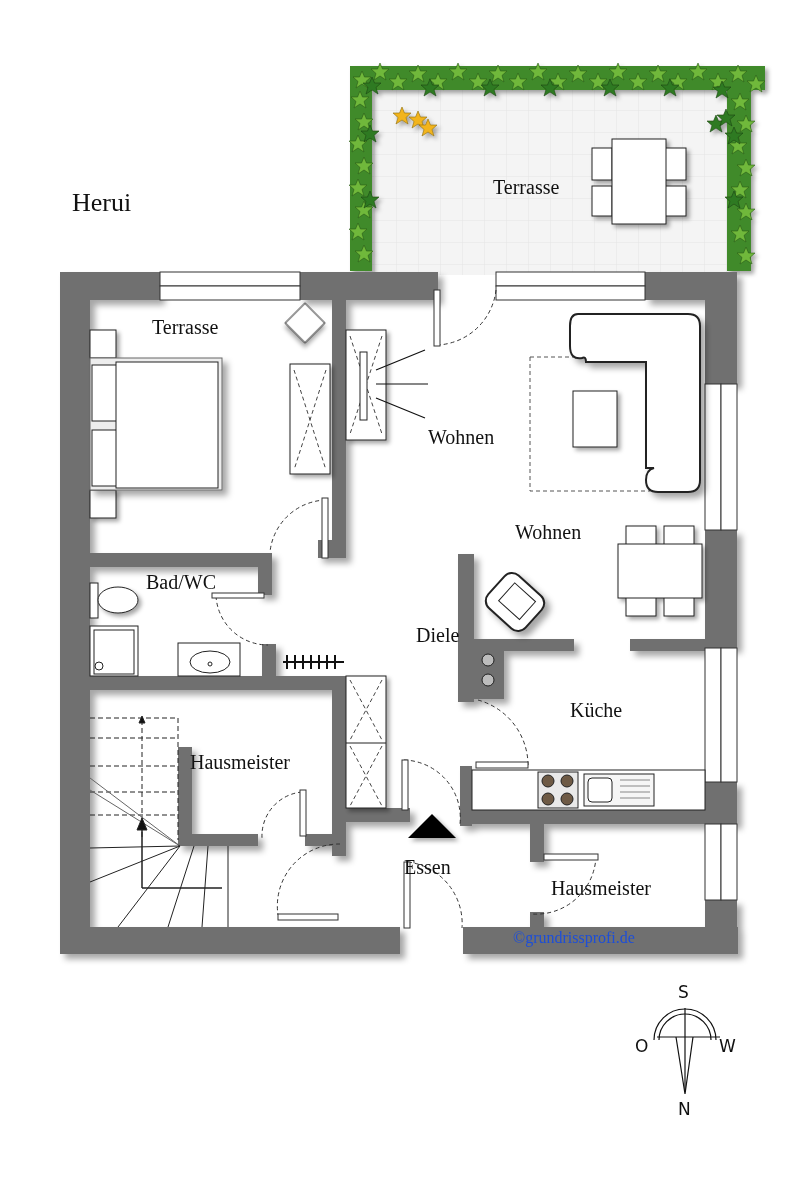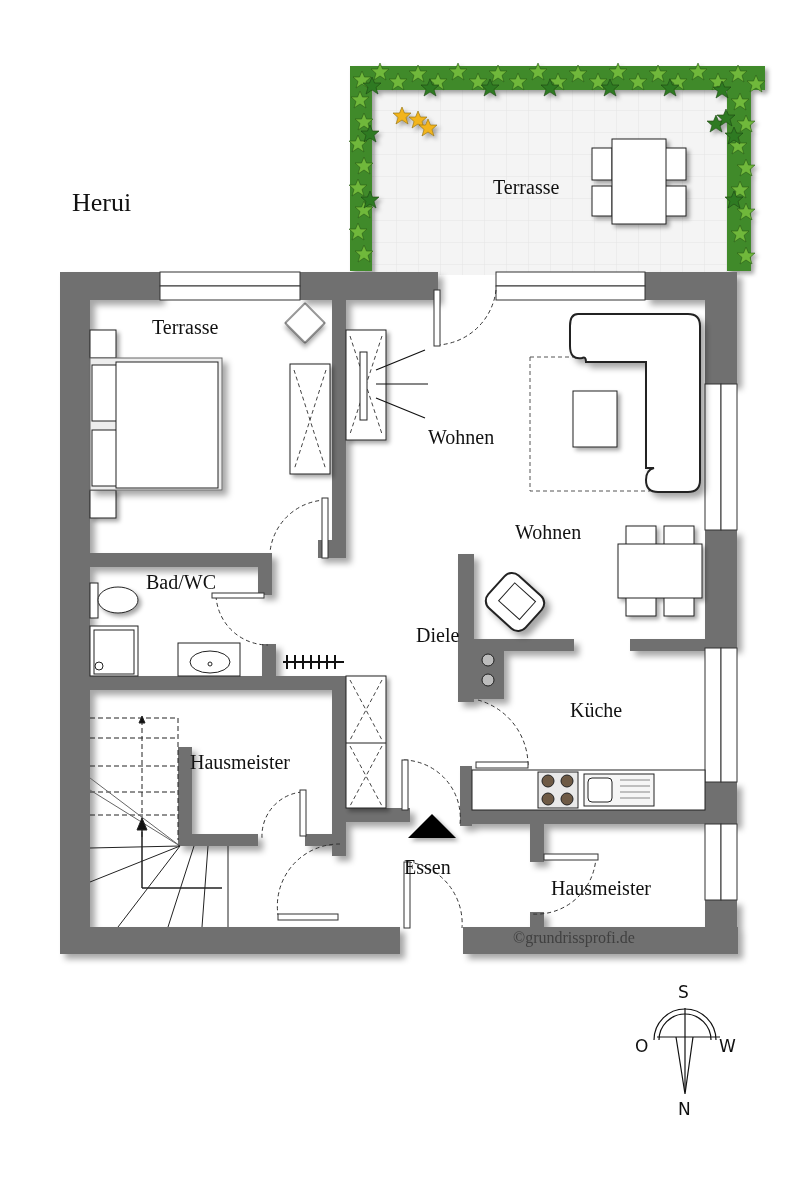--- a/index.html
+++ b/index.html
@@ -2,21 +2,21 @@
 <html><head>
 <meta charset="utf-8">
 <style>
   html, body { margin:0; padding:0; background:#ffffff; }
   body { width:800px; height:1197px; position:relative; overflow:hidden;
          font-family:"DejaVu Sans","Liberation Sans",sans-serif; }
   #plan { position:absolute; left:0; top:0; width:800px; height:1197px; }
   .lbl { position:absolute; color:#111; font-size:20px; white-space:nowrap;
          font-family:Liberation Serif, serif; }
   .lbl.big { font-size:26px; }
-  .lbl.copy { color:#404040; font-size:16px; }
+  .lbl.copy { color:#1d4ed8; font-size:16px; }
   .compass-lbl { position:absolute; font-size:17px; color:#111;
          font-family:"DejaVu Sans","Liberation Sans",sans-serif; }
 </style>
 </head>
 <body>
 
 <svg id="plan" viewBox="0 0 800 1197" xmlns="http://www.w3.org/2000/svg">
   <defs>
     <filter id="sh" x="-20%" y="-20%" width="150%" height="150%">
       <feDropShadow dx="5" dy="5" stdDeviation="3" flood-color="#000" flood-opacity="0.35"></feDropShadow>

